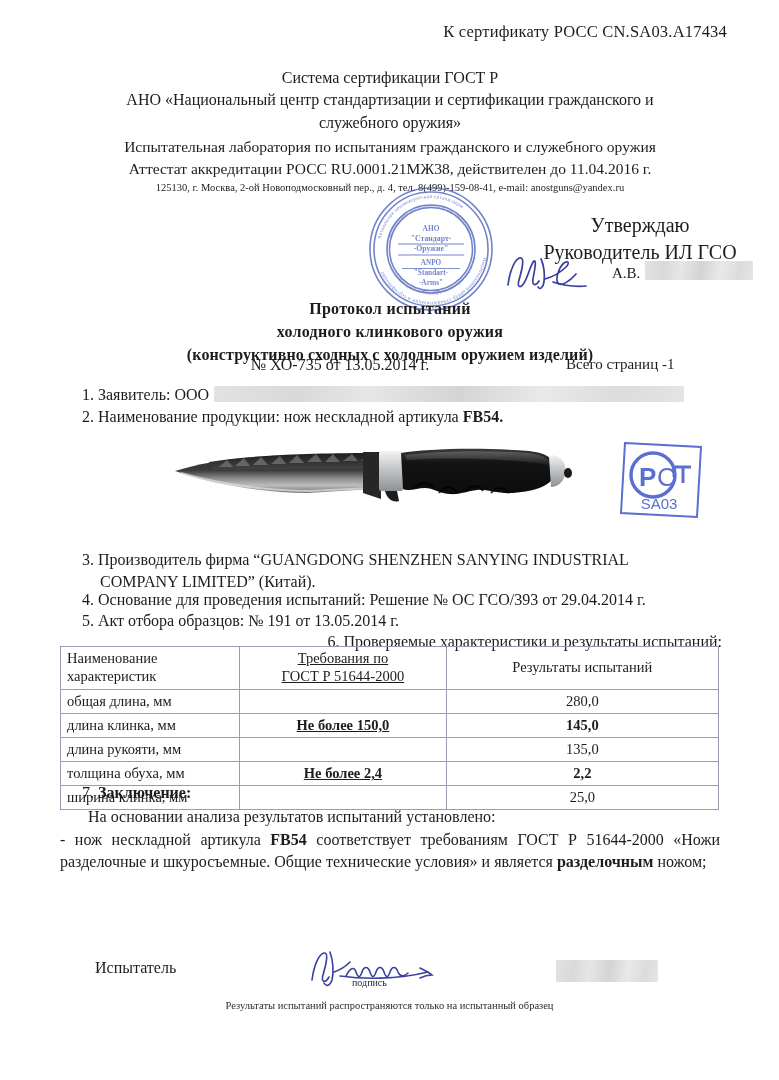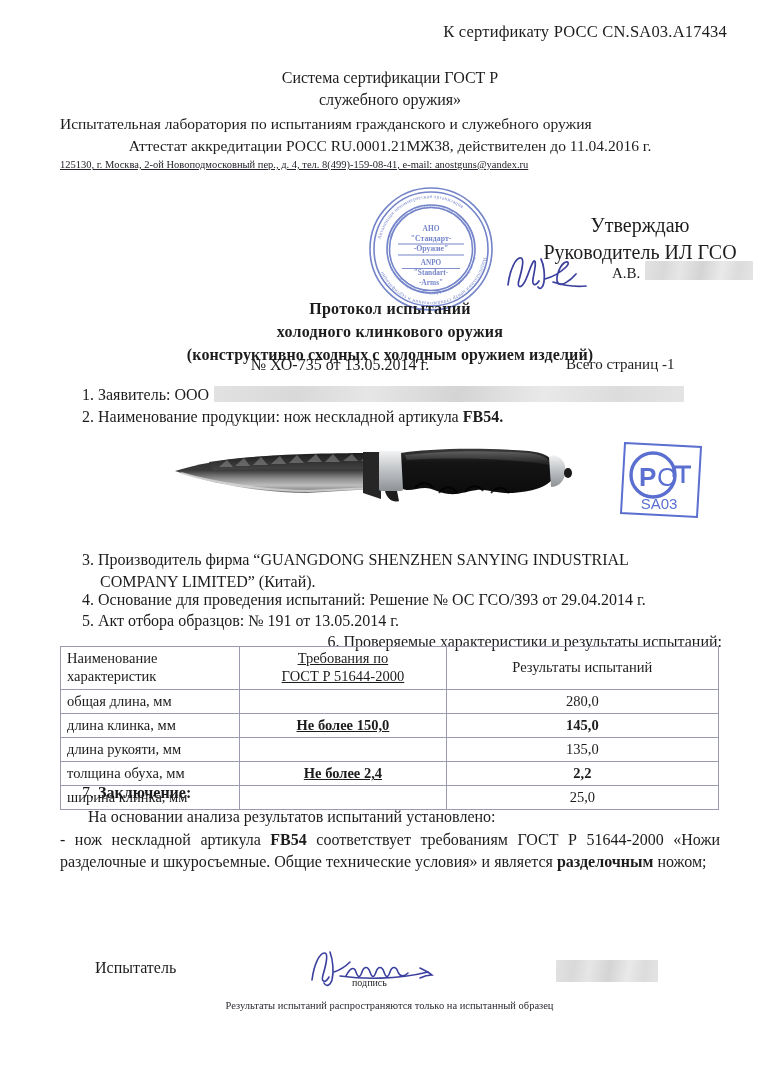--- a/index.html
+++ b/index.html
@@ -45,37 +45,36 @@
     line-height: 1.25;
   }
   .header .org-line {
     font-size: 16px;
     text-align: center;
     line-height: 1.3;
     margin-top: 2px;
   }
   .header .lab-line {
     font-size: 15.5px;
-    text-align: left;
+    text-align: center;
     line-height: 1.3;
     margin-top: 3px;
   }
   .header .att-line {
     font-size: 15.5px;
     text-align: center;
     line-height: 1.3;
     margin-top: 2px;
   }
   .header .addr-line {
     font-size: 10.5px;
-    text-align: left;
+    text-align: center;
     line-height: 1.25;
     margin-top: 2px;
     color: #23232b;
-    text-decoration: underline;
   }
 
   
   .seal {
     position: absolute;
     left: 368px;
     top: 186px;
     width: 126px;
     height: 126px;
     opacity: 0.72;
@@ -272,20 +271,21 @@
 </style>
 </head>
 <body>
 
 <div class="page">
 
   <div class="cert-ref">К сертификату РОСС CN.SA03.A17434</div>
 
   <div class="header">
     <div class="sys-line">Система сертификации ГОСТ Р</div>
+    <div class="org-line">АНО «Национальный центр стандартизации и сертификации гражданского и</div>
     <div class="org-line">служебного оружия»</div>
     <div class="lab-line">Испытательная лаборатория по испытаниям гражданского и служебного оружия</div>
     <div class="att-line">Аттестат аккредитации РОСС RU.0001.21МЖ38, действителен до 11.04.2016 г.</div>
     <div class="addr-line">125130, г. Москва, 2-ой Новоподмосковный пер., д. 4,   тел. 8(499)-159-08-41, e-mail: anostguns@yandex.ru</div>
   </div>
 
   <svg class="seal" viewBox="0 0 126 126">
     <defs>
       <path id="arcOuterTop" d="M 12,63 A 51,51 0 0 1 114,63"></path>
       <path id="arcOuterBot" d="M 116,63 A 53,53 0 0 1 10,63"></path>

